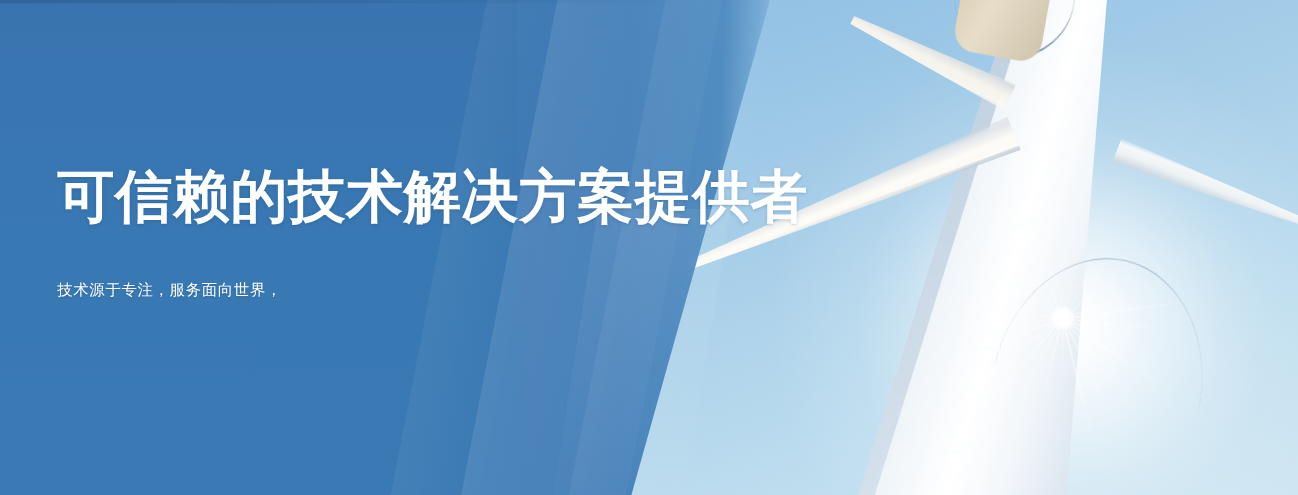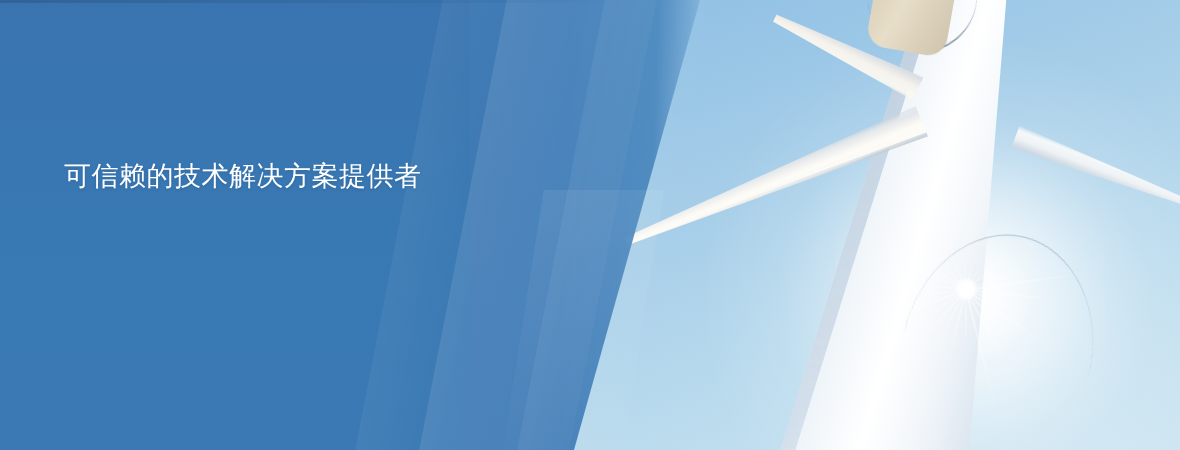--- a/index.html
+++ b/index.html
@@ -218,24 +218,24 @@
     background:linear-gradient(90deg, rgba(40,86,133,0.55), rgba(40,86,133,0.0));
   }
 
   
   .copy{
     position:absolute;
     left:52px; top:148px;
     width:700px;
   }
   .headline{
-    margin:12px;
-    font-size:27px;
+    margin:0;
+    font-size:52px;
     line-height:1.2;
-    font-weight:400;
+    font-weight:700;
     color:#ffffff;
     letter-spacing:0.5px;
     white-space:nowrap;
     text-shadow:0 1px 3px rgba(20,55,95,0.22);
   }
   .subcopy{
     margin:0;
     padding-top:38px;
   }
   .subline{
@@ -307,16 +307,17 @@
   <div class="overlay-solid"></div>
   <div class="band band-a"></div>
   <div class="band band-b"></div>
   <div class="band band-c"></div>
   <div class="band band-d"></div>
   <div class="top-dark-line"></div>
 
   <div class="copy">
     <h1 class="headline">可信赖的技术解决方案提供者</h1>
     <div class="subcopy">
+      <span class="subline">技术源于专注，服务面向世界，</span>
     </div>
   </div>
 
 </div>
 
 </body></html>

